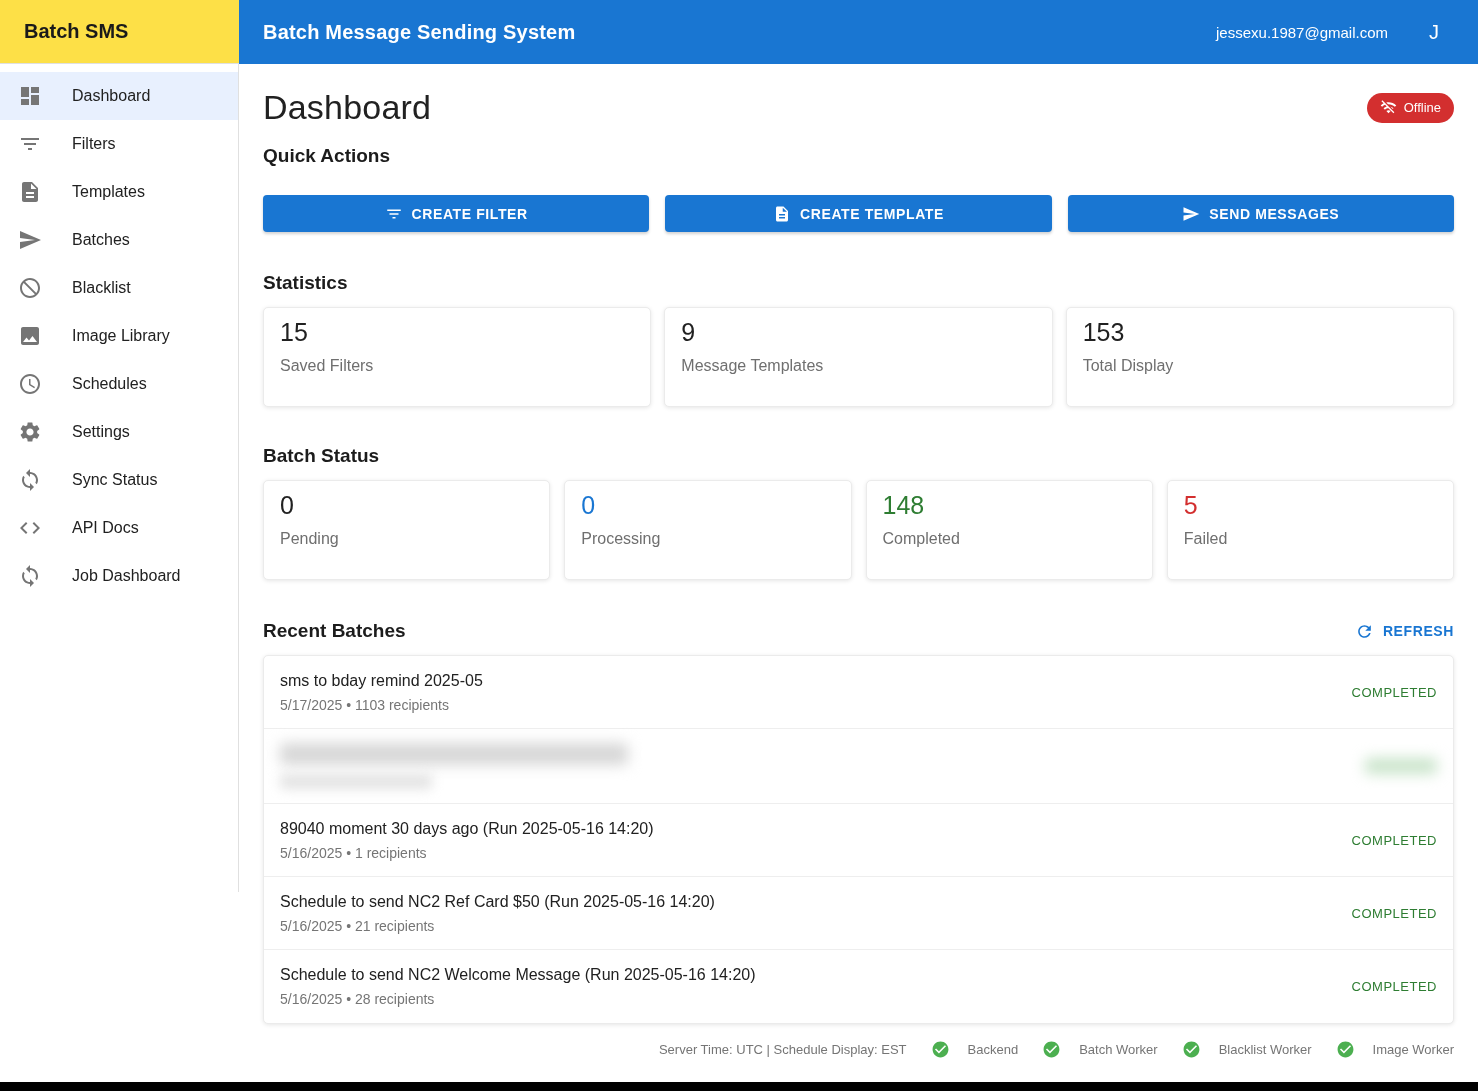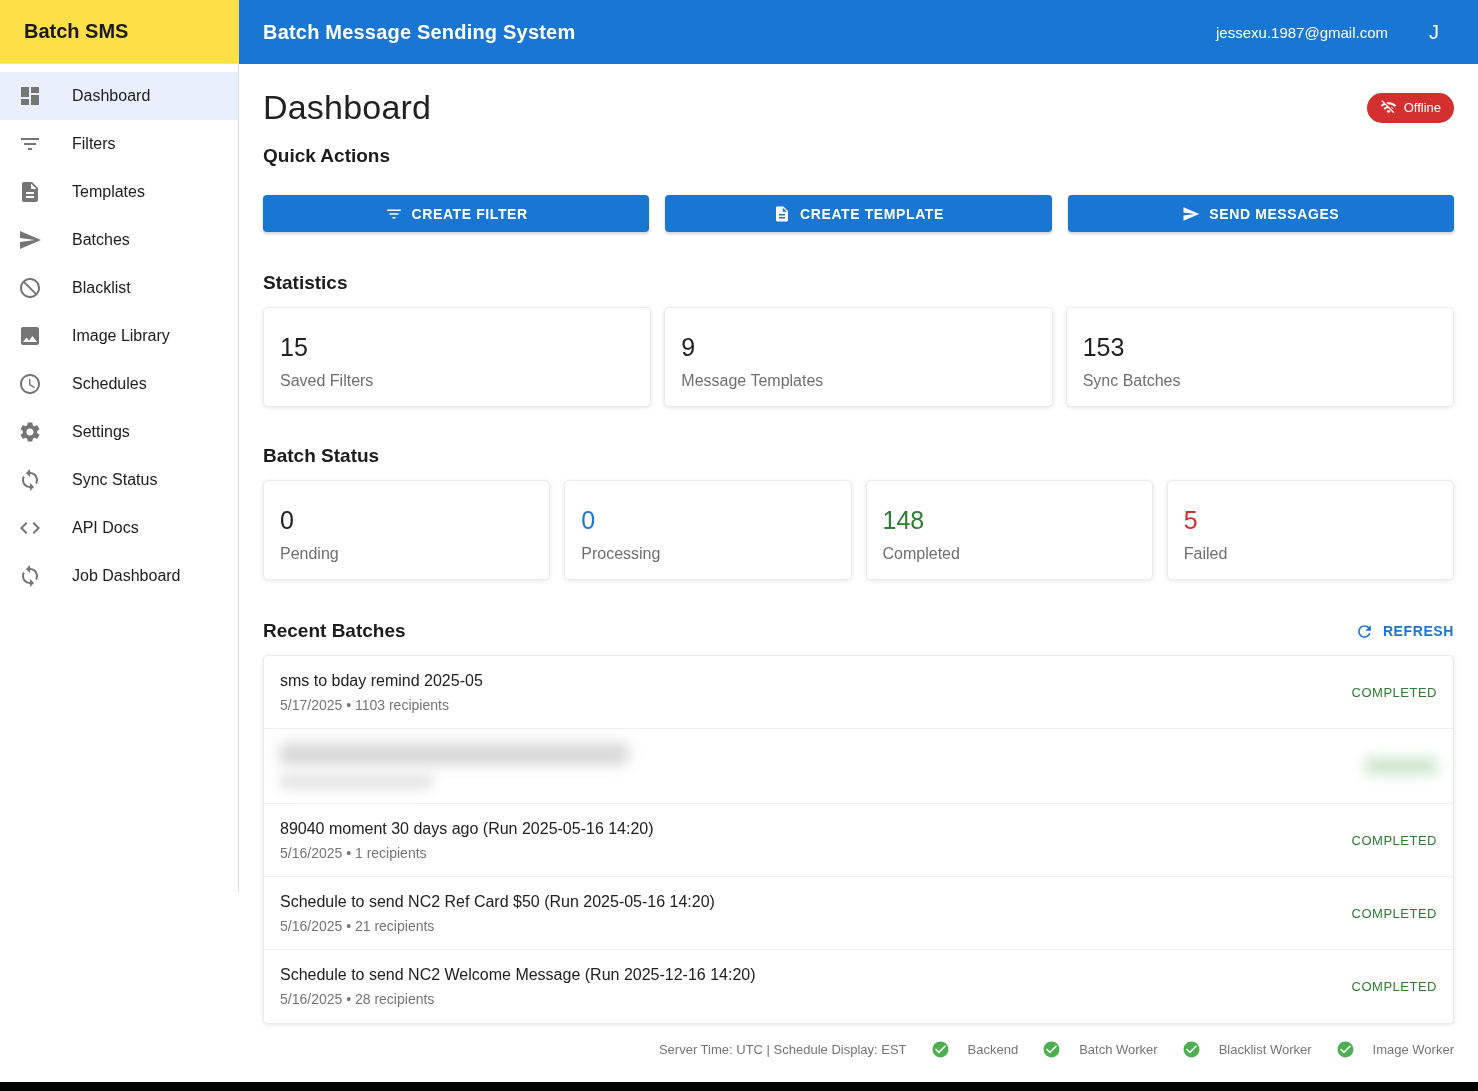--- a/index.html
+++ b/index.html
@@ -64,21 +64,21 @@
     font-family:inherit; font-size:14px; font-weight:700; letter-spacing:.6px;
     text-transform:uppercase; display:flex; align-items:center; justify-content:center;
     gap:9px; cursor:pointer; box-shadow:0 2px 3px rgba(0,0,0,0.18);
   }
   .btn-primary svg { width:18px; height:18px; fill:#fff; }
   .stats-h { margin-top:40px; }
   .card-row3 { display:grid; grid-template-columns:repeat(3,1fr); gap:13px; margin-top:13px; }
   .card-row4 { display:grid; grid-template-columns:repeat(4,1fr); gap:14px; margin-top:13px; }
   .stat-card {
     background:#fff; border:1px solid #ebebeb; border-radius:5px;
-    box-shadow:0 1px 4px rgba(0,0,0,0.10); padding:24px 16px; height:100px;
+    box-shadow:0 1px 4px rgba(0,0,0,0.10); padding:9px 16px; height:100px;
   }
   .stat-value { font-size:25px; color:#212121; line-height:1.25; }
   .stat-label { font-size:16px; color:#6f6f6f; margin-top:9px; }
   .bs-h { margin-top:38px; }
   .recent-row { margin-top:40px; display:flex; align-items:center; justify-content:space-between; }
   .refresh-btn {
     display:flex; align-items:center; gap:9px; border:none; background:transparent;
     color:#1976d2; font-family:inherit; font-size:14px; font-weight:700;
     letter-spacing:.6px; cursor:pointer; text-transform:uppercase;
   }
@@ -275,21 +275,21 @@
     <div class="stat-card">
       <div class="stat-value">15</div>
       <div class="stat-label">Saved Filters</div>
     </div>
     <div class="stat-card">
       <div class="stat-value">9</div>
       <div class="stat-label">Message Templates</div>
     </div>
     <div class="stat-card">
       <div class="stat-value">153</div>
-      <div class="stat-label">Sync Batches</div>
+      <div class="stat-label">Total Display</div>
     </div>
   </div>
 
   <h2 class="section-h bs-h">Batch Status</h2>
   <div class="card-row4">
     <div class="stat-card">
       <div class="stat-value" style="color: rgb(33, 33, 33);">0</div>
       <div class="stat-label">Pending</div>
     </div>
     <div class="stat-card">
@@ -340,21 +340,21 @@
     </div>
     <div class="list-item">
       <div>
         <div class="li-title">Schedule to send NC2 Ref Card $50 (Run 2025-05-16 14:20)</div>
         <div class="li-sub">5/16/2025 • 21 recipients</div>
       </div>
       <div class="li-status">COMPLETED</div>
     </div>
     <div class="list-item">
       <div>
-        <div class="li-title">Schedule to send NC2 Welcome Message (Run 2025-12-16 14:20)</div>
+        <div class="li-title">Schedule to send NC2 Welcome Message (Run 2025-05-16 14:20)</div>
         <div class="li-sub">5/16/2025 • 28 recipients</div>
       </div>
       <div class="li-status">COMPLETED</div>
     </div>
   </div>
 
   <div class="footer">
     <span>Server Time: UTC | Schedule Display: EST</span>
     <span class="worker">
       <svg viewBox="0 0 24 24">

